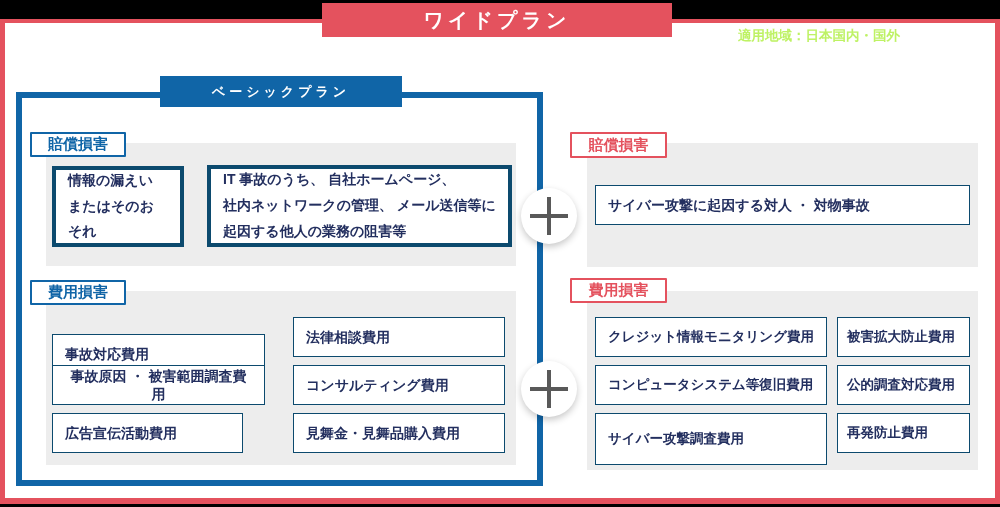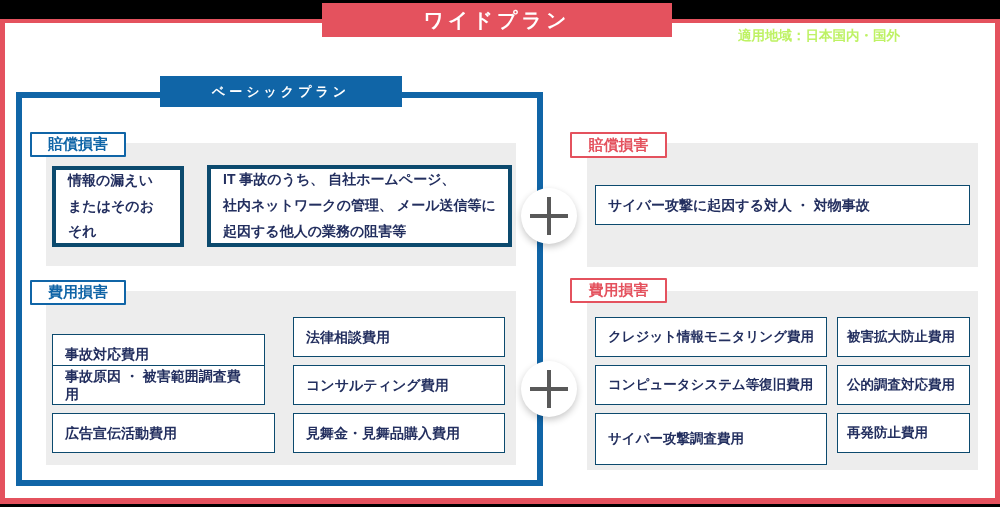--- a/index.html
+++ b/index.html
@@ -53,28 +53,28 @@
   #panel-basic-liab { left:46px;  top:143px; width:470px; height:123px; }
   #panel-basic-exp  { left:46px;  top:291px; width:470px; height:174px; }
   #panel-wide-liab  { left:587px; top:143px; width:391px; height:124px; }
   #panel-wide-exp   { left:587px; top:291px; width:391px; height:179px; }
   
   .item {
     position:absolute; background:#fff; color:#232f5f; font-weight:bold; font-size:14px;
     display:flex; align-items:center; padding:0 12px; z-index:2;
     white-space:pre-line; border:4px solid #0c4a6e; line-height:1.85;
   }
-  .item.thin { border-width:1.5px; line-height:1.3; }
+  .item.thin { border-width:1.5px; line-height:1.3;text-align:center; }
   #box-info    { left:52px;  top:166px; width:132px; height:81px; }
   #box-it      { left:207px; top:165px; width:305px; height:82px; }
   #fee-b1 { left:52px;  top:334px; width:213px; height:40px; }
   #fee-b2 { left:293px; top:317px; width:212px; height:40px; }
   #fee-b3 { left:52px;  top:365px; width:213px; height:40px; }
   #fee-b4 { left:293px; top:365px; width:212px; height:40px; }
-  #fee-b5 { left:52px;  top:413px; width:223px; height:40px; }
+  #fee-b5 { left:52px;  top:413px; width:191px; height:40px; }
   #fee-b6 { left:293px; top:413px; width:212px; height:40px; }
   #box-cyber { left:595px; top:185px; width:375px; height:40px; }
   #fee-w1 { left:595px; top:317px; width:232px; height:40px; font-size:13.5px; }
   #fee-w2 { left:837px; top:317px; width:133px; height:40px; padding:0 9px; font-size:13.5px; }
   #fee-w3 { left:595px; top:365px; width:232px; height:40px; font-size:13.5px; }
   #fee-w4 { left:837px; top:365px; width:133px; height:40px; padding:17px 9px; font-size:13.5px; }
   #fee-w5 { left:595px; top:413px; width:232px; height:52px; font-size:13.5px; }
   #fee-w6 { left:837px; top:413px; width:133px; height:40px; padding:16px 9px; font-size:13.5px; }
   
   .plus {

